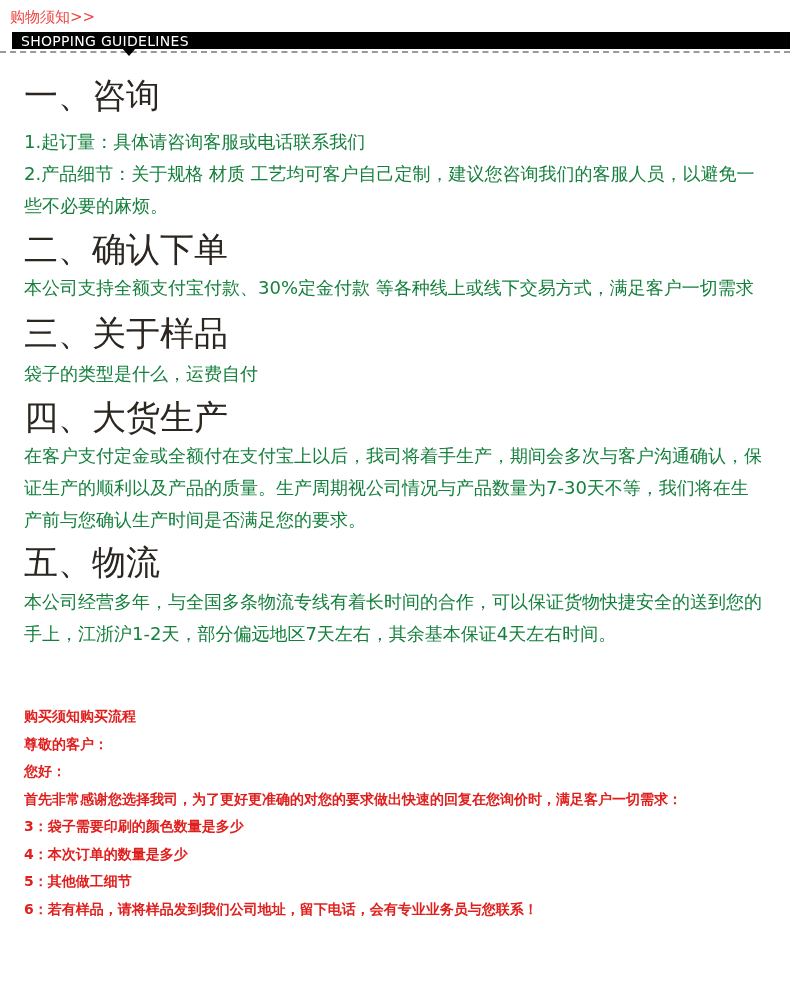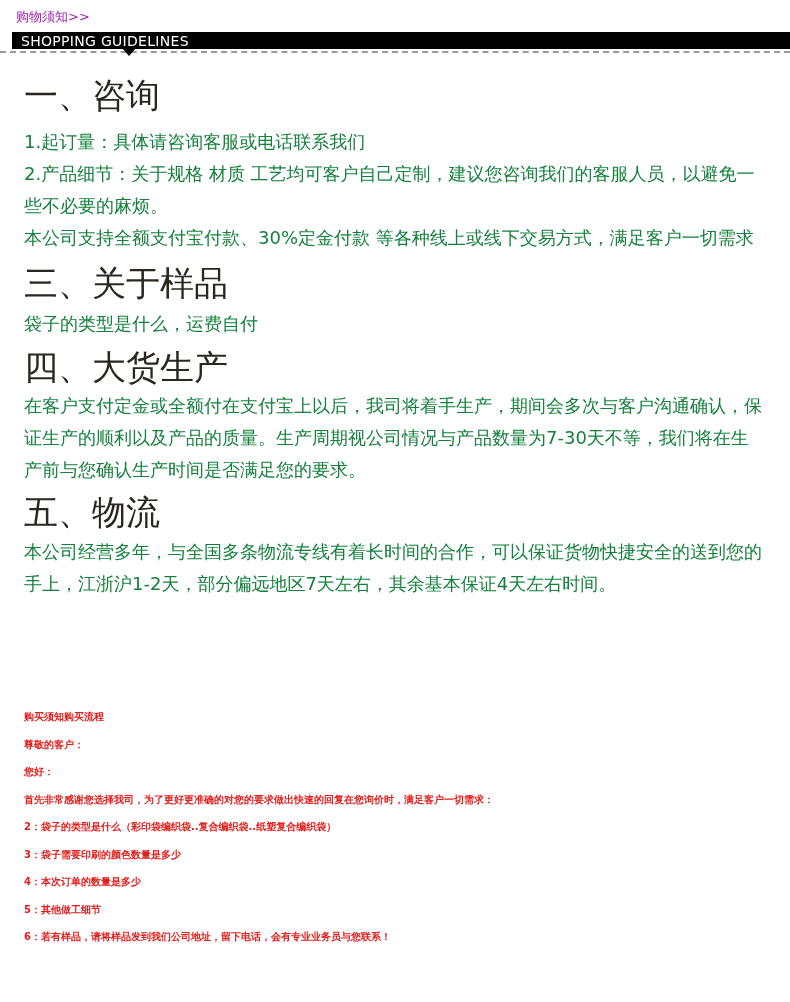--- a/index.html
+++ b/index.html
@@ -1,46 +1,49 @@
 <!DOCTYPE html>
 <html><head>
   <meta charset="utf-8">
   <style>
     html, body { margin: 0; padding: 0; background: #ffffff; }
     body { width: 790px; height: 1002px; position: relative; overflow: hidden;
            font-family: "DejaVu Sans", "Liberation Sans", sans-serif; }
-    .top-title { position: absolute; left: 16px; top: 6px; font-size: 13px; color: #a21caf; letter-spacing: 0px; line-height: 22px; }
+    .top-title { position: absolute; left: 10px; top: 6px; font-size: 15px; color: #ef4444; letter-spacing: 0px; line-height: 22px; }
     .banner { position: absolute; left: 12px; top: 32px; width: 790px; height: 17px; background: #000; }
     .banner-text { position: absolute; left: 9px; top: 0px; color: #fff; font-size: 14px; line-height: 18px; letter-spacing: 0.3px; }
     .dash { position: absolute; left: 0; top: 51px; width: 790px; height: 0; border-top: 2px dashed #9a9a9a; }
     .notch { position: absolute; left: 122px; top: 48px; width: 0; height: 0;
              border-left: 7px solid transparent; border-right: 7px solid transparent; border-top: 8px solid #000; }
     .content { position: absolute; left: 24px; top: 72px; width: 740px; color: #2b2620; }
     .h { font-size: 34px; line-height: 30px; margin: 0; font-weight: normal; color: #2b2620; }
     .p { font-size: 18px; line-height: 32px; margin: 0; color: #15803d; }
-    .red { position: absolute; left: 24px; top: 703px; width: 760px; color: #e0201e; font-weight: bold; font-size: 10px; }
+    .red { position: absolute; left: 24px; top: 703px; width: 760px; color: #e0201e; font-weight: bold; font-size: 14px; }
     .red .line { height: 27.5px; line-height: 27.5px; white-space: nowrap; }
   </style>
 </head>
 <body>
 
 <div class="top-title">购物须知&gt;&gt;</div>
 <div class="banner">
   <span class="banner-text">SHOPPING GUIDELINES</span>
 </div>
 <div class="dash"></div>
 <div class="notch"></div>
 
 <div class="content">
   <div style="height:54px;">
     <h2 class="h" style="padding-top:8px;">一、咨询</h2>
   </div>
   <p class="p">1.起订量：具体请咨询客服或电话联系我们</p>
   <p class="p">2.产品细节：关于规格 材质 工艺均可客户自己定制，建议您咨询我们的客服人员，以避免一些不必要的麻烦。</p>
 
+  <div style="height:50px;">
+    <h2 class="h" style="padding-top:12px;">二、确认下单</h2>
+  </div>
   <p class="p">本公司支持全额支付宝付款、30%定金付款 等各种线上或线下交易方式，满足客户一切需求</p>
 
   <div style="height:54px;">
     <h2 class="h" style="padding-top:14px;">三、关于样品</h2>
   </div>
   <p class="p">袋子的类型是什么，运费自付</p>
 
   <div style="height:50px;">
     <h2 class="h" style="padding-top:12px;">四、大货生产</h2>
   </div>
@@ -50,18 +53,17 @@
     <h2 class="h" style="padding-top:12px;font-family:Liberation Serif, serif;">五、物流</h2>
   </div>
   <p class="p">本公司经营多年，与全国多条物流专线有着长时间的合作，可以保证货物快捷安全的送到您的手上，江浙沪1-2天，部分偏远地区7天左右，其余基本保证4天左右时间。</p>
 </div>
 
 <div class="red">
   <div class="line">购买须知购买流程</div>
   <div class="line">尊敬的客户：</div>
   <div class="line">您好：</div>
   <div class="line">首先非常感谢您选择我司，为了更好更准确的对您的要求做出快速的回复在您询价时，满足客户一切需求：</div>
-  <div class="line">2：袋子的类型是什么（彩印袋编织袋..复合编织袋..纸塑复合编织袋）</div>
   <div class="line">3：袋子需要印刷的颜色数量是多少</div>
   <div class="line">4：本次订单的数量是多少</div>
   <div class="line">5：其他做工细节</div>
   <div class="line">6：若有样品，请将样品发到我们公司地址，留下电话，会有专业业务员与您联系！</div>
 </div>
 
 </body></html>

